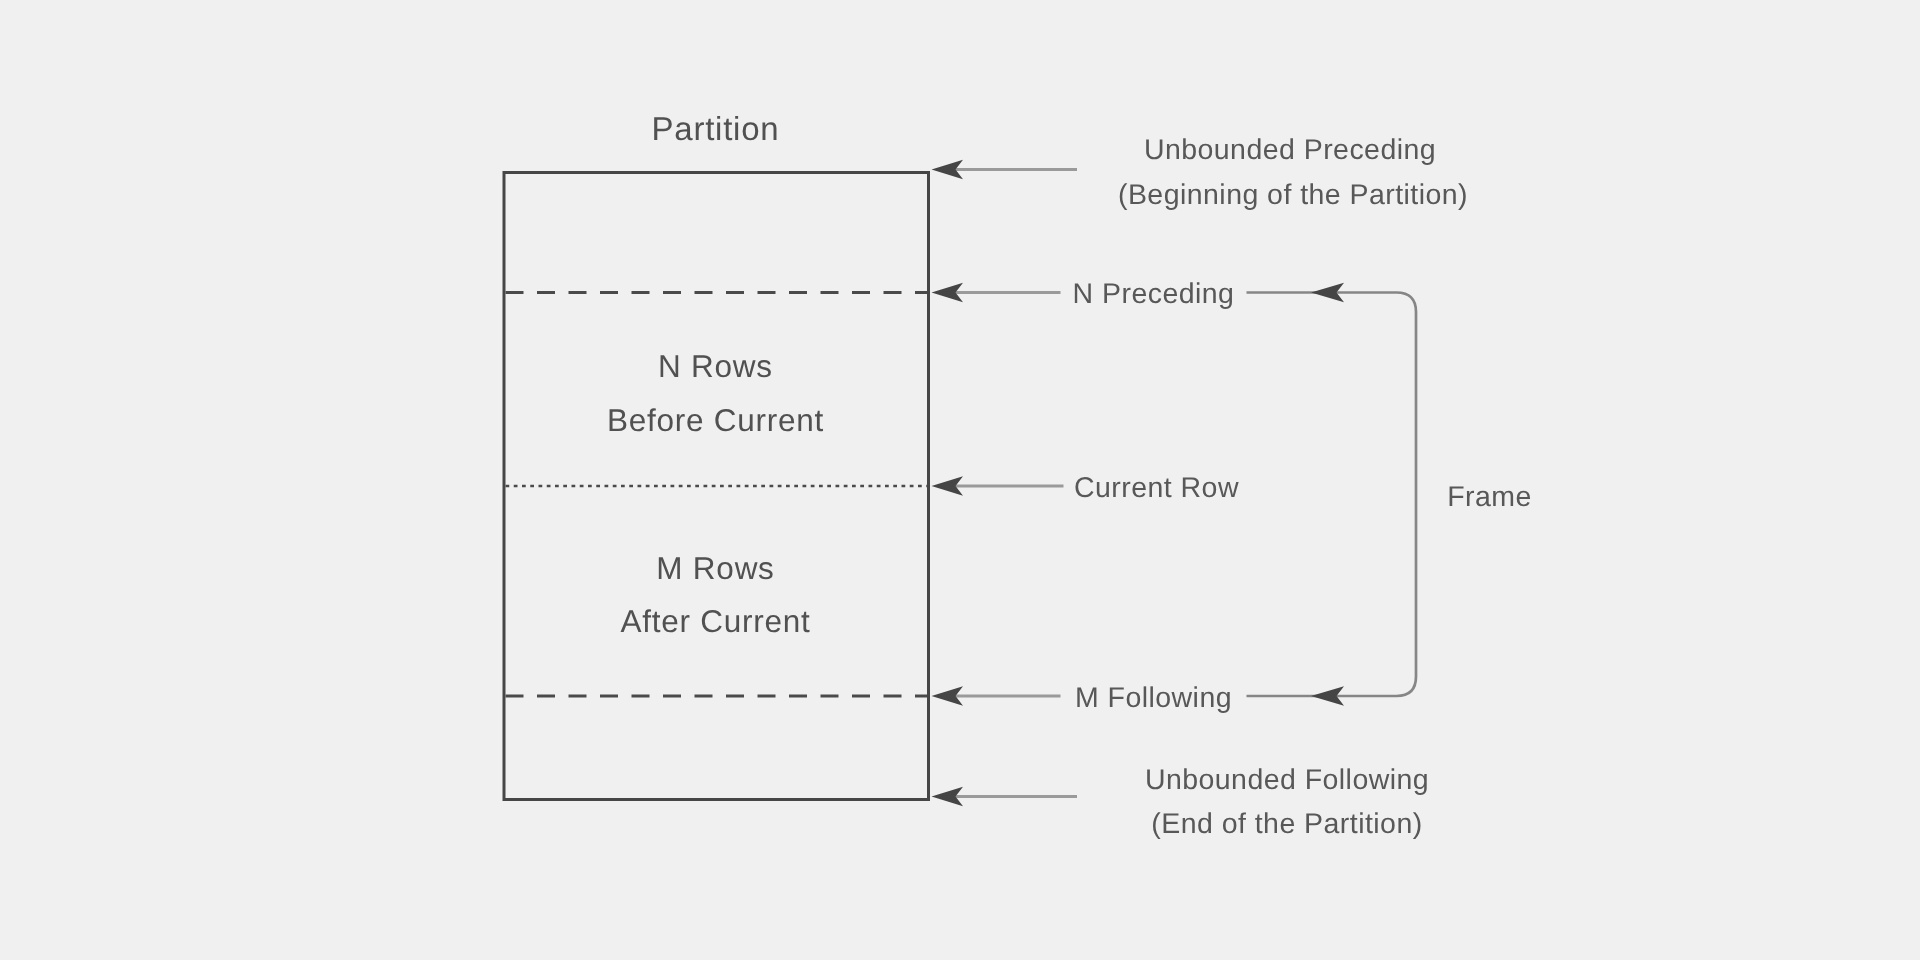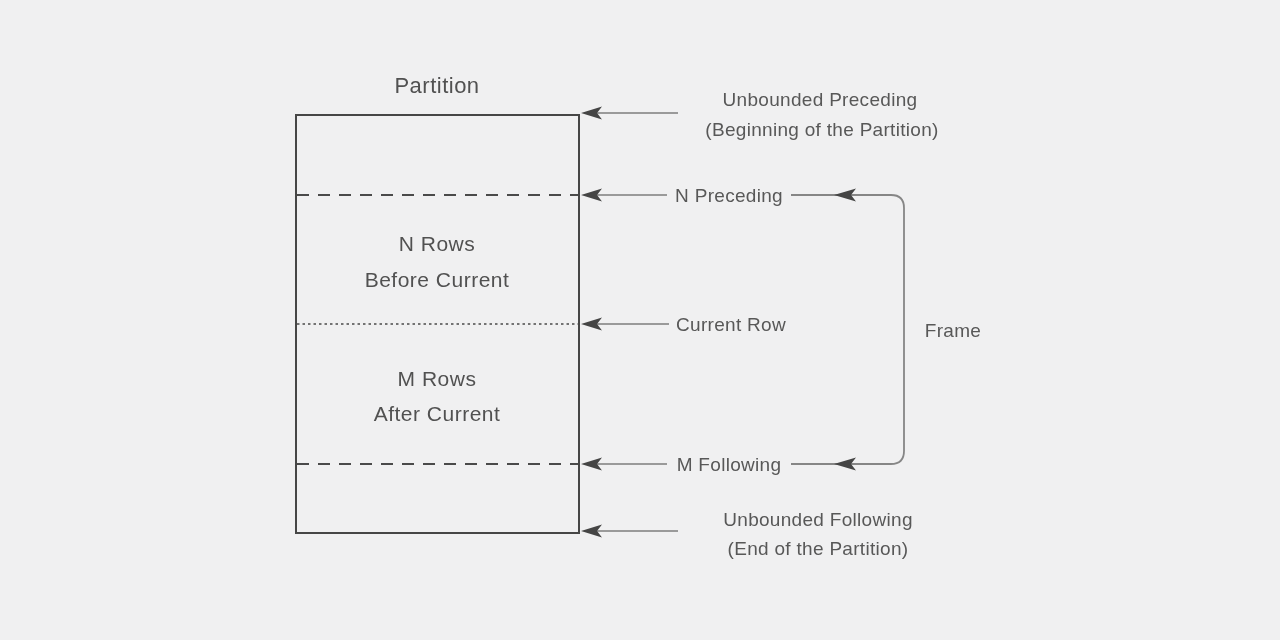--- a/index.html
+++ b/index.html
@@ -8,20 +8,21 @@
     width: 1280px;
     height: 640px;
     background: #f0f0f1;
     overflow: hidden;
     font-family: "Liberation Sans", "DejaVu Sans", sans-serif;
   }
   .stage {
     position: relative;
     width: 1160px;
     height: 640px;
+    padding-left: 40px;
   }
   svg { display: block; }
 
   
   .box-border      { fill: none; stroke: #464646; stroke-width: 2; }
   .divider-dashed  { stroke: #4a4a4a; stroke-width: 2; stroke-dasharray: 12 9; }
   .divider-dotted  { stroke: #4a4a4a; stroke-width: 1.6; stroke-dasharray: 2.5 3; }
   .arrow-line      { stroke: #9a9a9a; stroke-width: 2; }
   .bracket-line    { fill: none; stroke: #868686; stroke-width: 1.8; }
   .arrow-head      { fill: #454545; stroke: none; }

